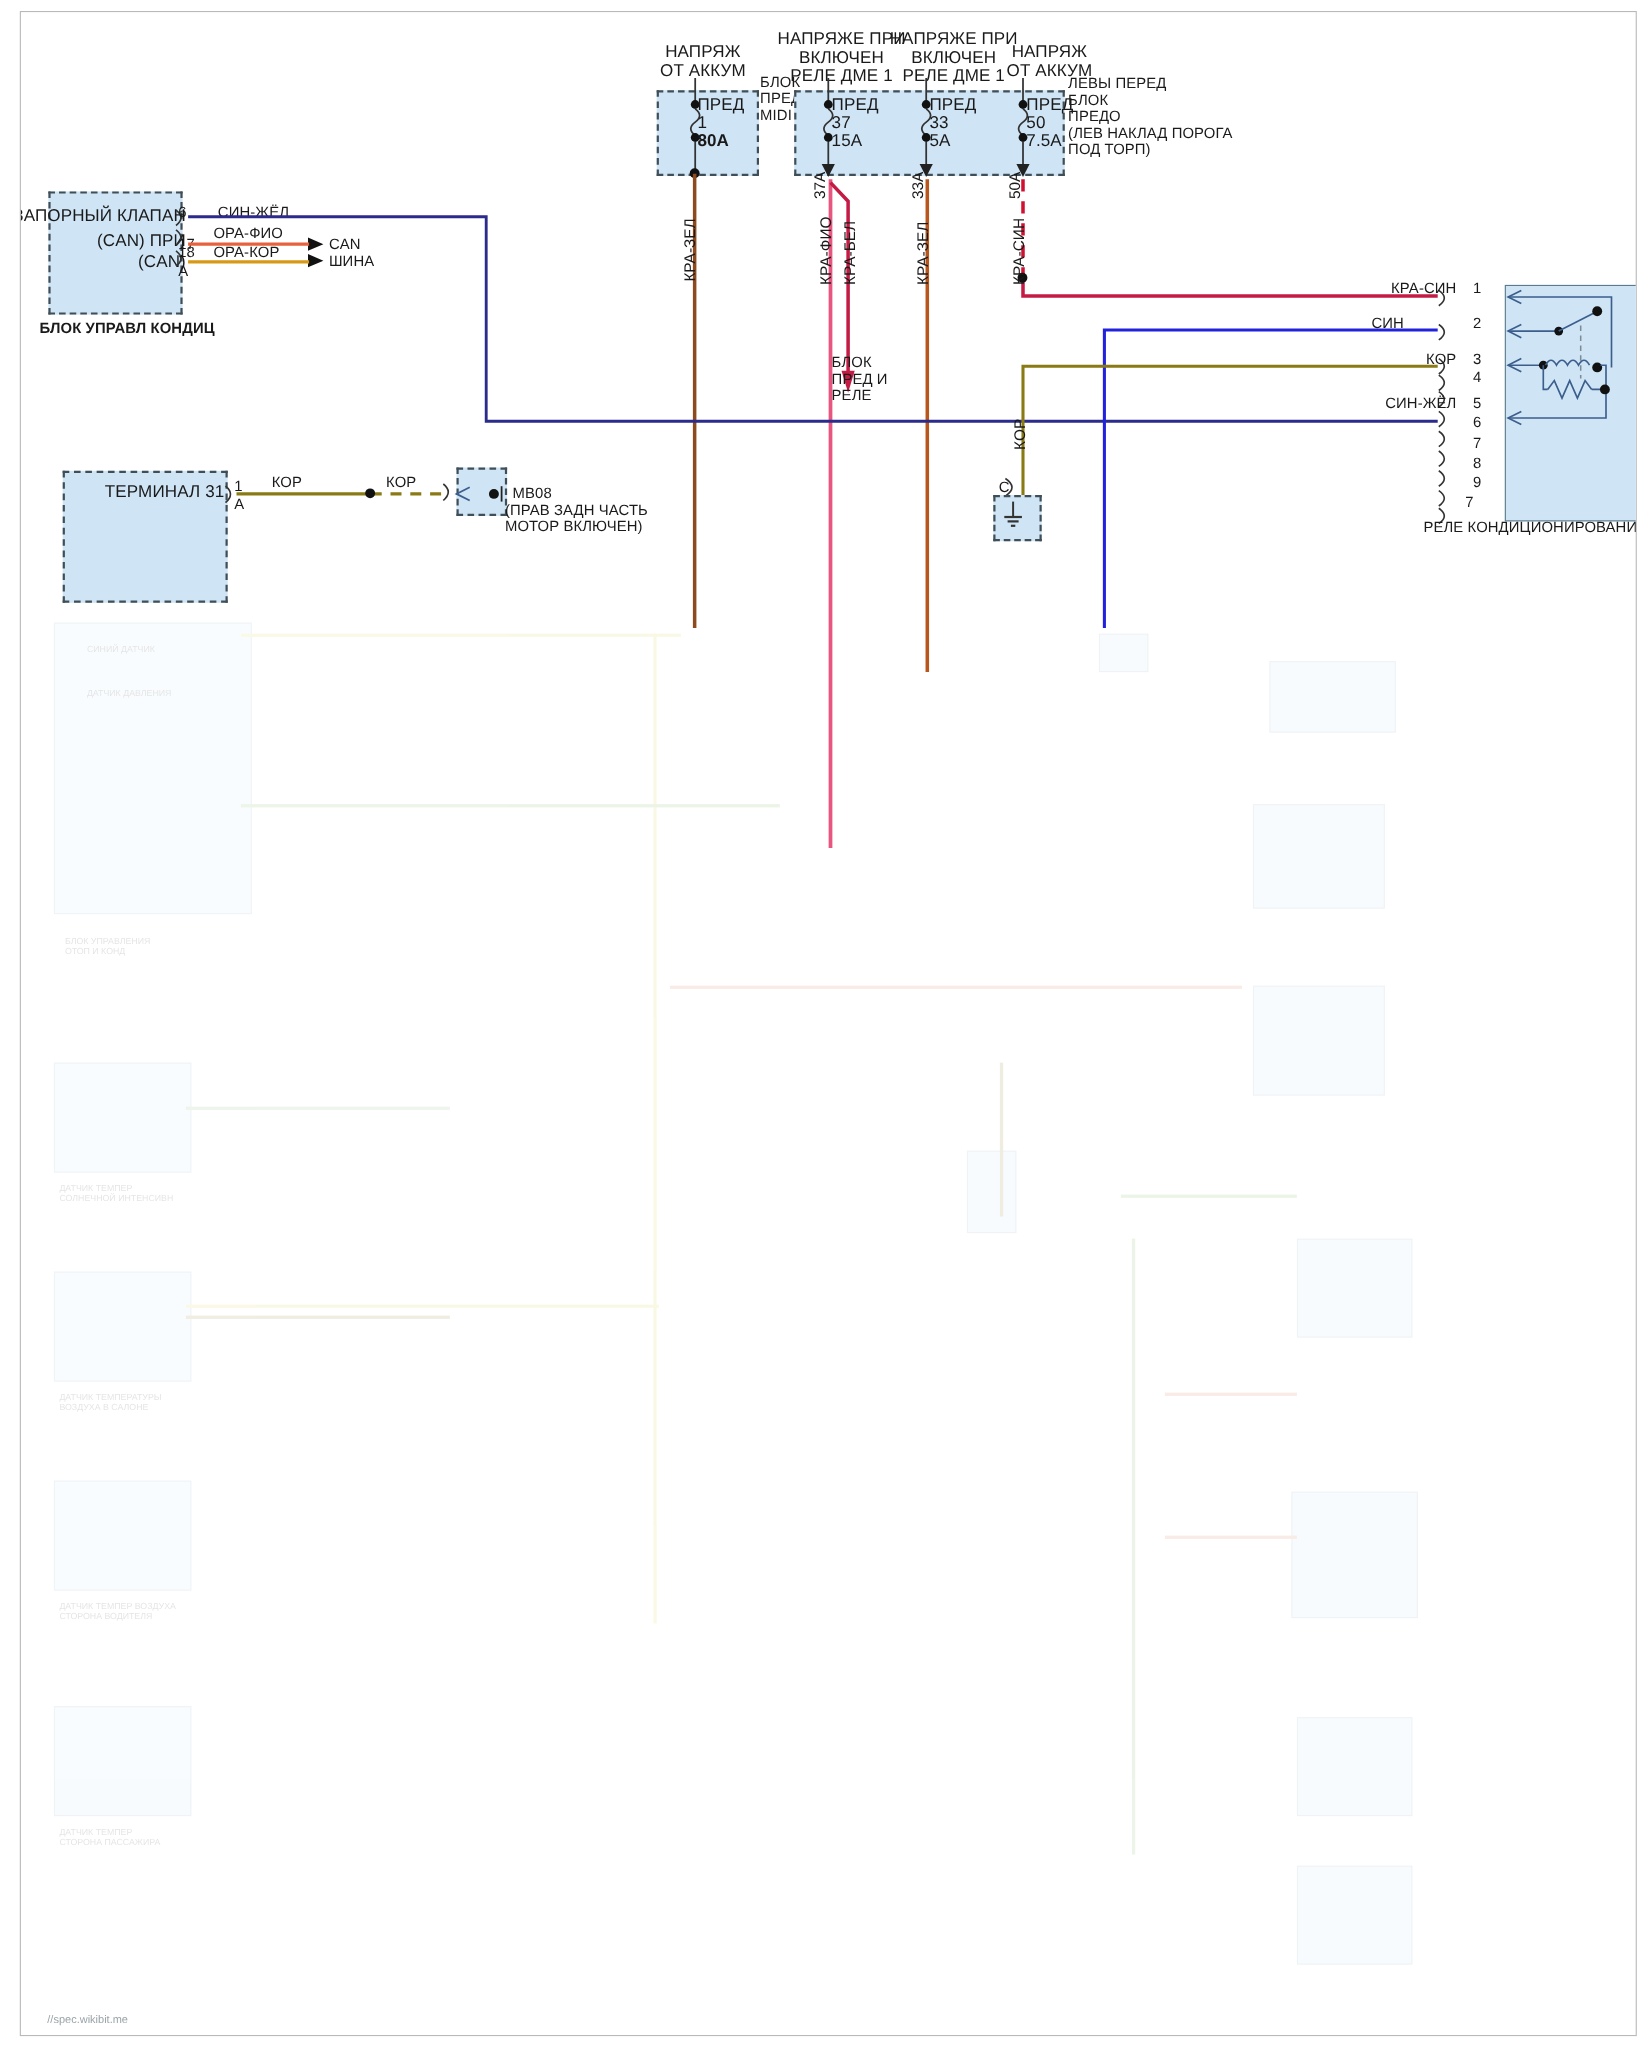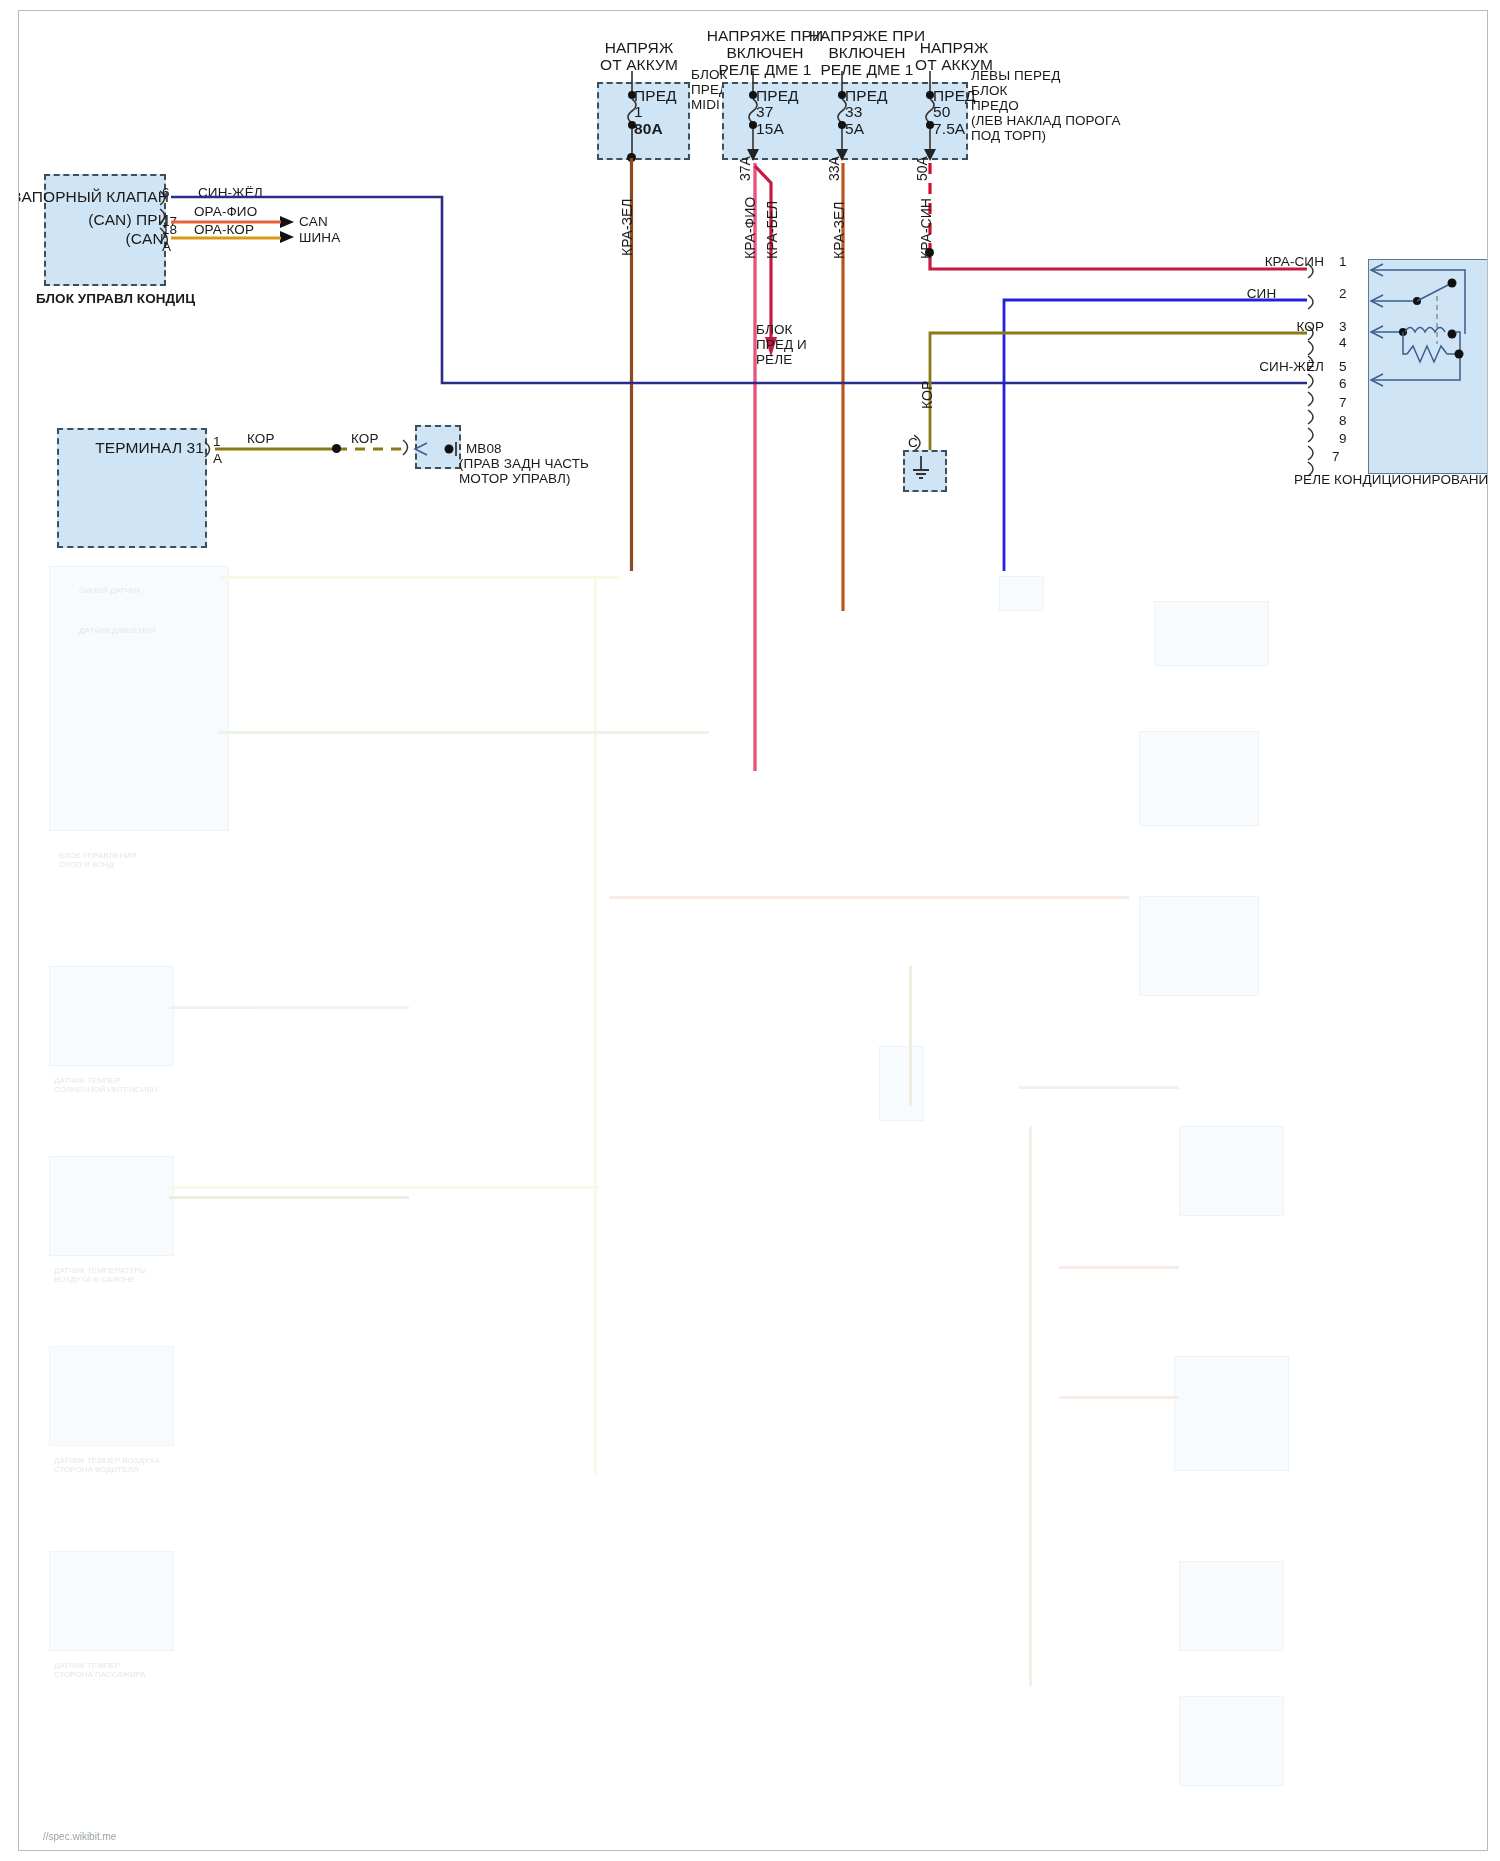--- a/index.html
+++ b/index.html
@@ -295,21 +295,21 @@
 
   <div class="dashbox" style="left:396px;top:414px;width:46px;height:44px;"></div>
   <svg class="w" style="left:382px;top:428px;" width="60" height="22">
     <path d="M2 1 q9 7 0 15" stroke="#333" stroke-width="1.5" fill="none"></path>
     <path d="M26 4 L14 10 L26 16" stroke="#3b5e8c" stroke-width="1.6" fill="none"></path>
     <circle cx="48" cy="10" r="4.5" fill="#111"></circle>
     <line x1="55" y1="3" x2="55" y2="17" stroke="#222" stroke-width="1.6"></line>
   </svg>
   <div class="txt sm" style="left:447px;top:430px;">MB08</div>
   <div class="txt sm" style="left:440px;top:445px;">(ПРАВ ЗАДН ЧАСТЬ
-МОТОР УПРАВЛ)</div>
+МОТОР ВКЛЮЧЕН)</div>
 
   <svg class="w" style="left:893px;top:420px;" width="26" height="36">
     <path d="M2 4 q12 8 0 16" stroke="#333" stroke-width="1.5" fill="none"></path>
   </svg>
   <div class="txt sm" style="left:889px;top:424px;">C</div>
   <div class="dashbox" style="left:884px;top:439px;width:44px;height:42px;"></div>
   <svg class="w" style="left:893px;top:445px;" width="30" height="40">
     <path d="M9 0 L9 14" stroke="#333" stroke-width="1.8"></path>
     <path d="M1 14 L17 14" stroke="#333" stroke-width="2"></path>
     <path d="M4 18 L14 18" stroke="#333" stroke-width="2"></path>

